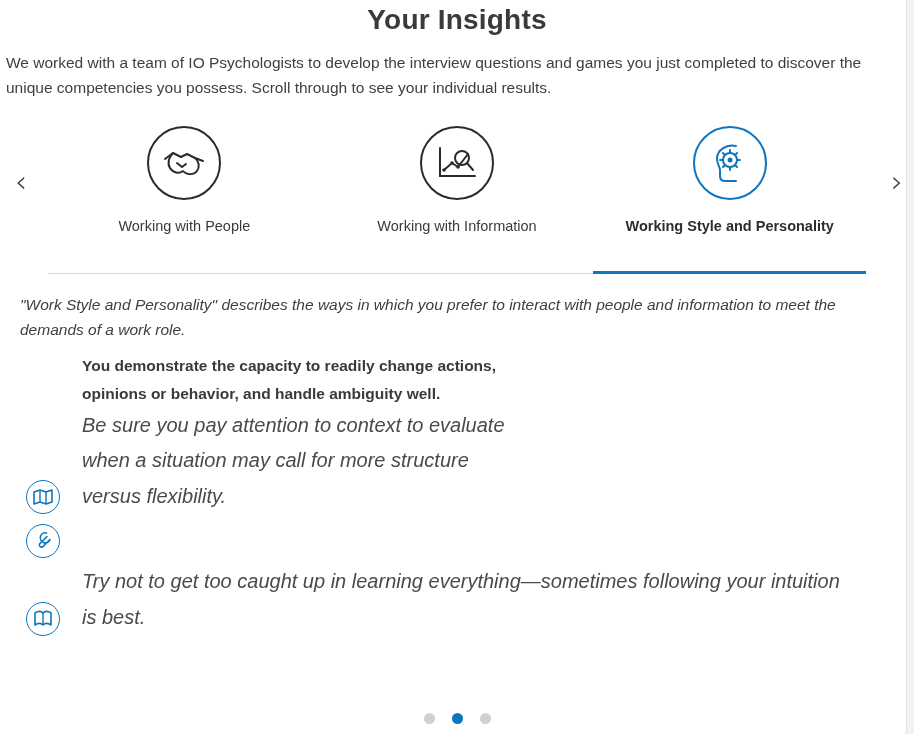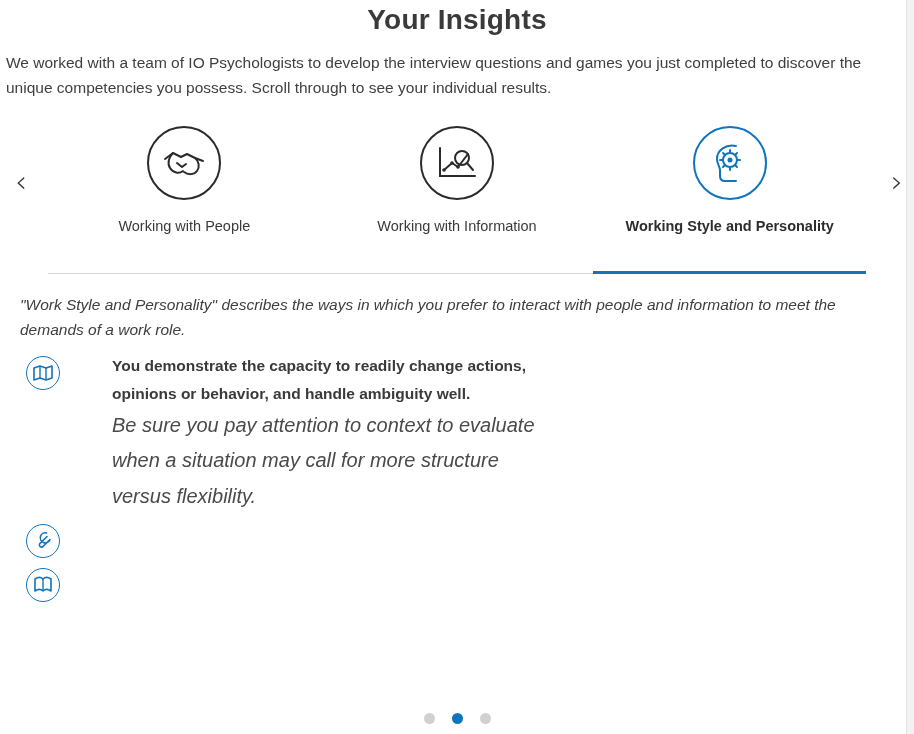--- a/index.html
+++ b/index.html
@@ -106,23 +106,22 @@
   .panel-desc {
     font-style: italic;
     font-size: 15.5px;
     line-height: 1.62;
     color: #3f3f3f;
     max-width: 845px;
   }
   .insights { margin-top: 10px; }
   .insight {
     display: flex;
-    align-items: flex-start;
+    align-items: flex-end;
     margin-bottom: 6px;
-    gap: 30px;
   }
   .insight-icon {
     flex: 0 0 auto;
     width: 34px;
     height: 34px;
     border-radius: 50%;
     border: 1.5px solid #0f75bc;
     display: flex;
     align-items: center;
     justify-content: center;
@@ -252,20 +251,21 @@
       </div>
 
       <div class="insight">
         <div class="insight-icon">
           <svg width="20" height="18" viewBox="0 0 20 18">
             <path d="M2 3 C5 1 8 1 10 3 C12 1 15 1 18 3 L18 15 C15 13 12 13 10 15 C8 13 5 13 2 15 Z" fill="none" stroke="#0f75bc" stroke-width="1.6" stroke-linejoin="round"></path>
             <path d="M10 3 L10 15" stroke="#0f75bc" stroke-width="1.4"></path>
           </svg>
         </div>
         <div class="insight-text">
+          <div class="insight-sub">Try not to get too caught up in learning everything—sometimes following your intuition is best.</div>
         </div>
       </div>
 
     </div>
   </div>
 
   <div class="dots">
     <span class="dot"></span>
     <span class="dot active"></span>
     <span class="dot"></span>

